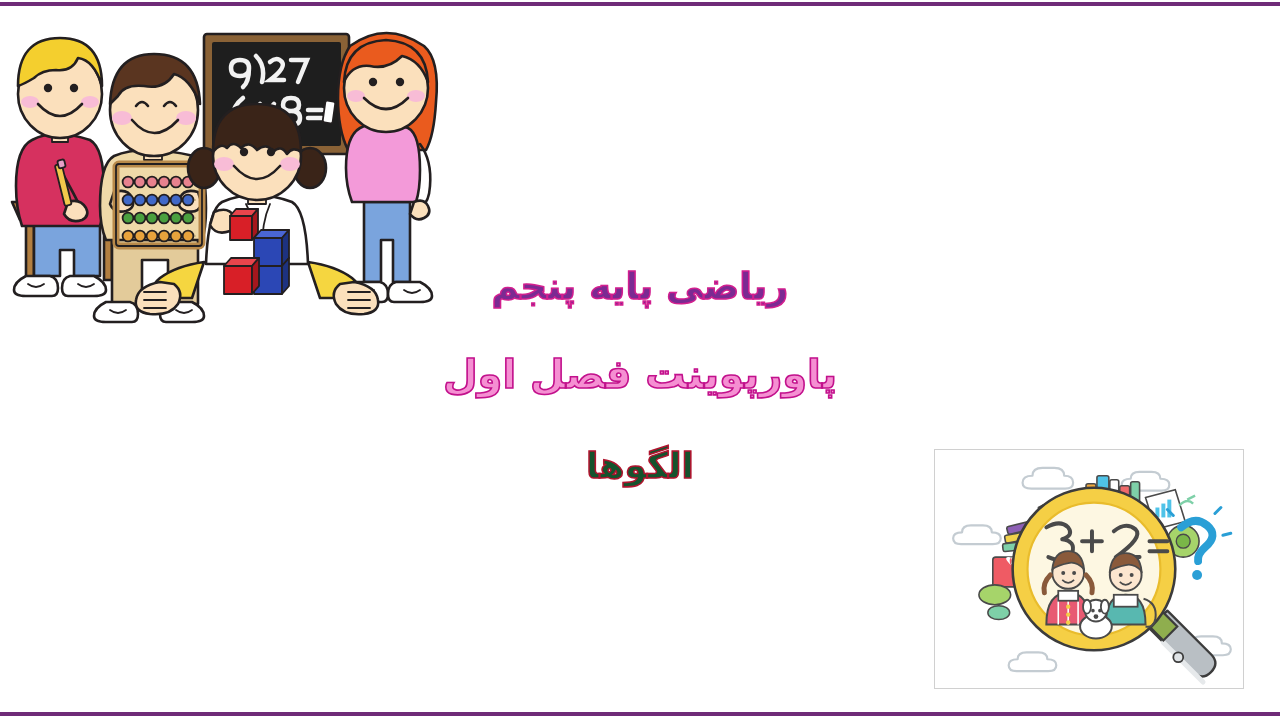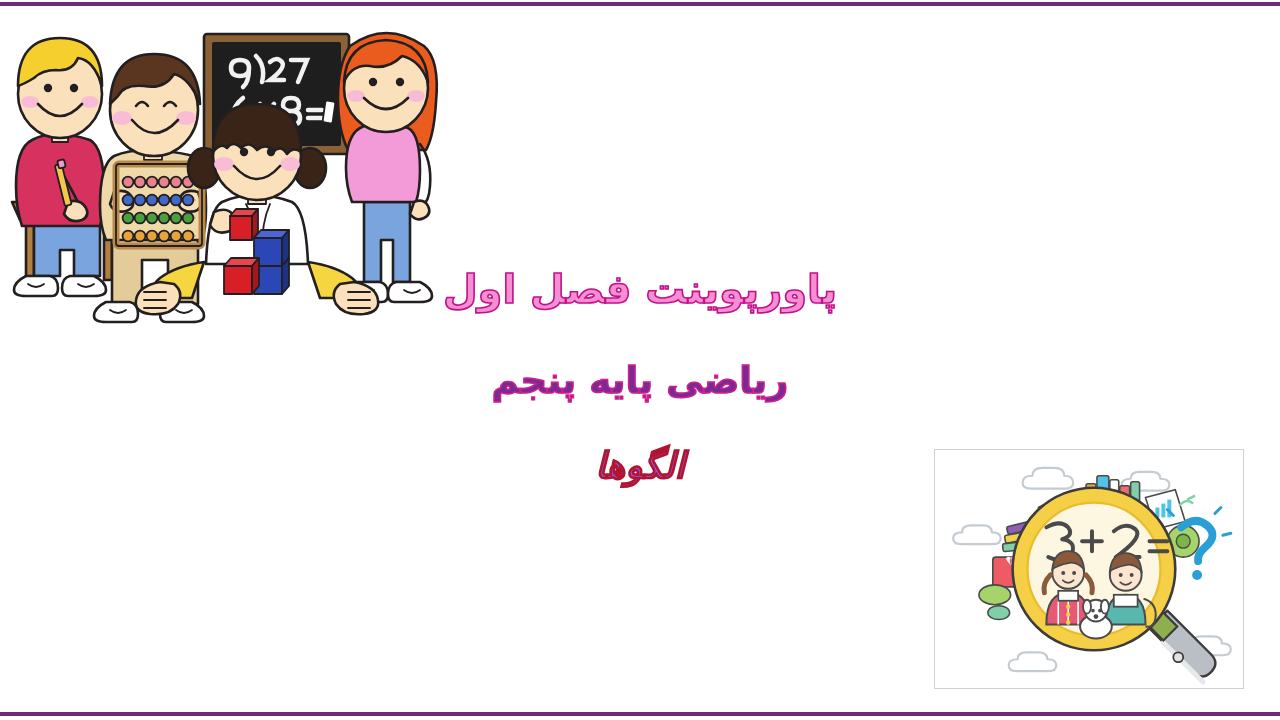--- a/index.html
+++ b/index.html
@@ -296,23 +296,23 @@
 
           <rect x="216" y="250" width="28" height="28" fill="#d81f27" class="olthin"></rect>
           <path d="M216 250 h28 l7 -8 h-28Z" fill="#e8454c" class="olthin"></path>
           <path d="M244 250 l7 -8 v28 l-7 8Z" fill="#a6171d" class="olthin"></path>
         </g>
       </g>
     </svg>
   </div>
 
   <div class="title-block">
+    <span class="title-line line2" style="color: rgb(123, 42, 146); -webkit-text-stroke: 1.5px rgb(210, 31, 143); text-shadow: rgb(210, 31, 143) 0px 0px 1px;">ریاضی پایه پنجم</span>
     <span class="title-line line1" style="color: rgb(245, 143, 210); -webkit-text-stroke: 1.6px rgb(194, 17, 140); text-shadow: rgb(194, 17, 140) 0px 0px 1px;">پاورپوینت فصل اول</span>
-    <span class="title-line line2" style="color: rgb(123, 42, 146); -webkit-text-stroke: 1.5px rgb(210, 31, 143); text-shadow: rgb(210, 31, 143) 0px 0px 1px;">ریاضی پایه پنجم</span>
-    <span class="title-line line3" style="color: #8b5cf6; -webkit-text-stroke: 1.5px rgb(176, 20, 46); text-shadow: rgb(176, 20, 46) 0px 0px 1px; font-style: italic;">الگوها</span>
+    <span class="title-line line3" style="color: #14532d; -webkit-text-stroke: 1.5px rgb(176, 20, 46); text-shadow: rgb(176, 20, 46) 0px 0px 1px;">الگوها</span>
   </div>
 
   <div class="framed-image">
     <svg viewBox="0 0 310 240" xmlns="http://www.w3.org/2000/svg">
       <rect x="0" y="0" width="310" height="240" fill="#ffffff"></rect>
 
       <g fill="#ffffff" stroke="#c4ccd2" stroke-width="2.2" stroke-linejoin="round">
         <path d="M108 18 q-10 0 -10 8 q-10 0 -10 7 q0 6 9 6 h34 q8 0 8 -6 q0 -7 -9 -7 q0 -8 -10 -8 q-6 0 -12 0Z"></path>
         <path d="M206 22 q-9 0 -9 7 q-9 0 -9 6 q0 6 8 6 h32 q8 0 8 -6 q0 -6 -9 -6 q0 -7 -9 -7Z"></path>
         <path d="M36 76 q-9 0 -9 7 q-9 0 -9 6 q0 6 8 6 h32 q8 0 8 -6 q0 -6 -9 -6 q0 -7 -9 -7Z"></path>

